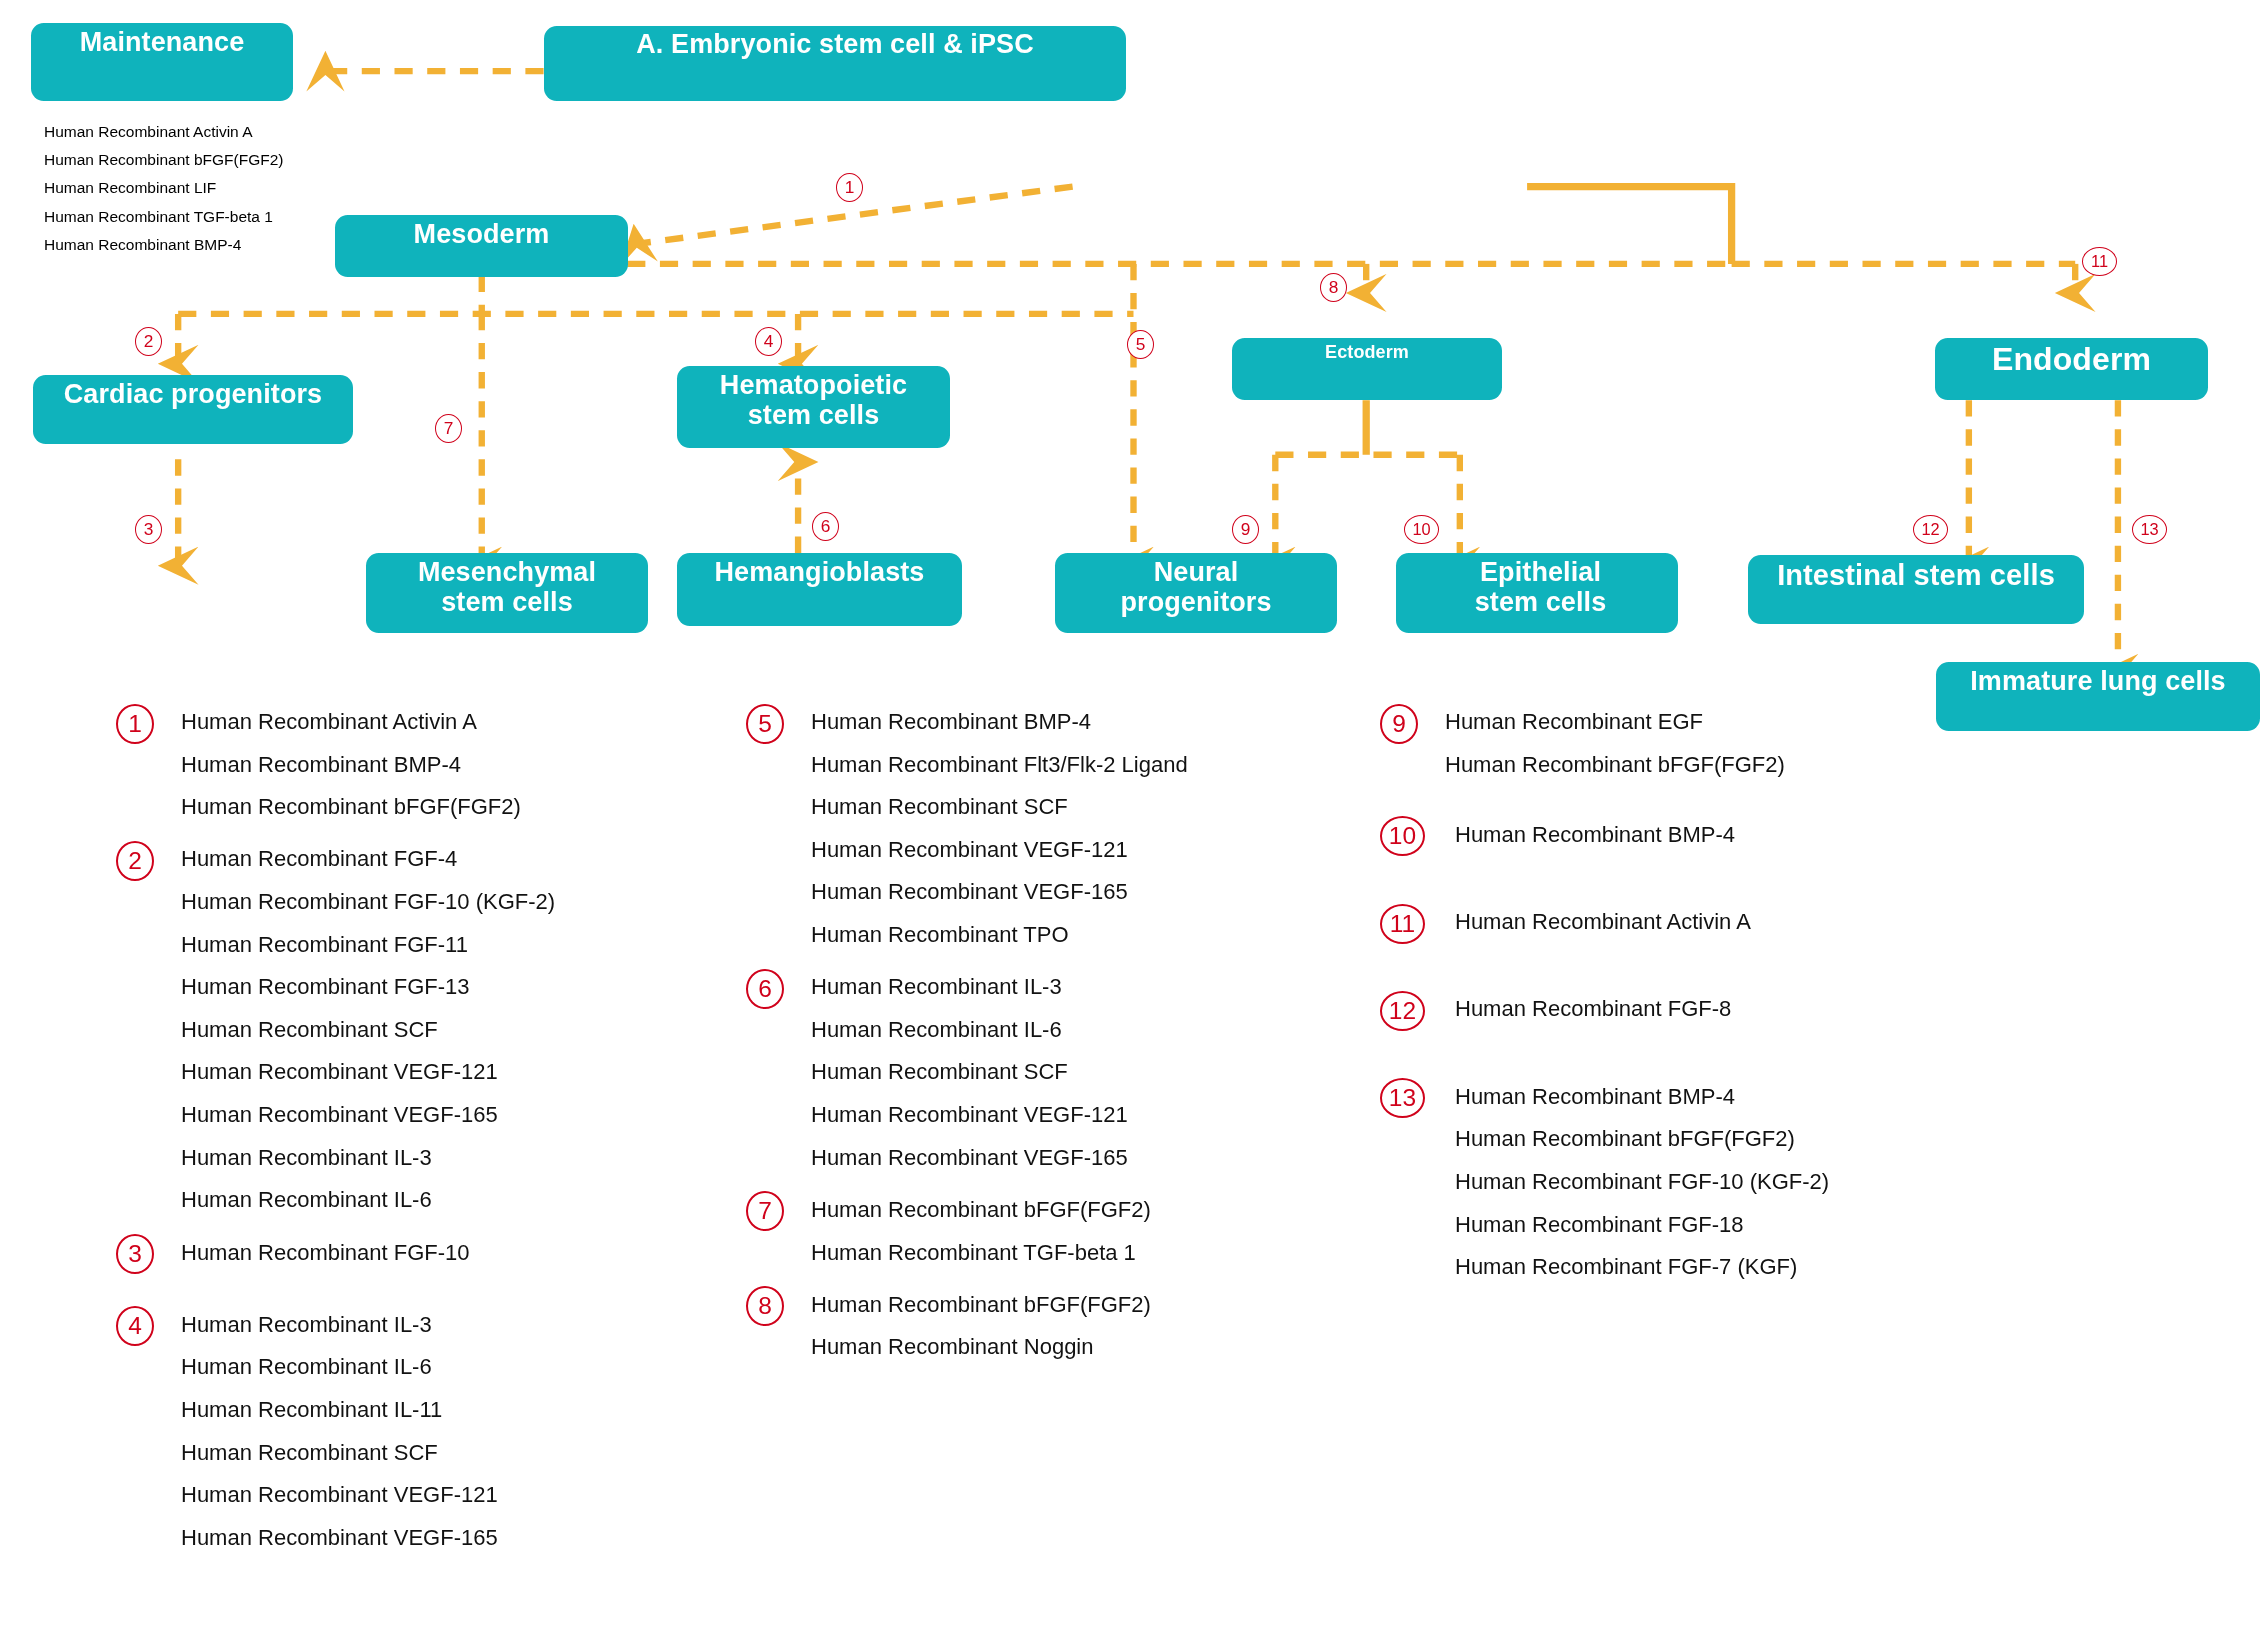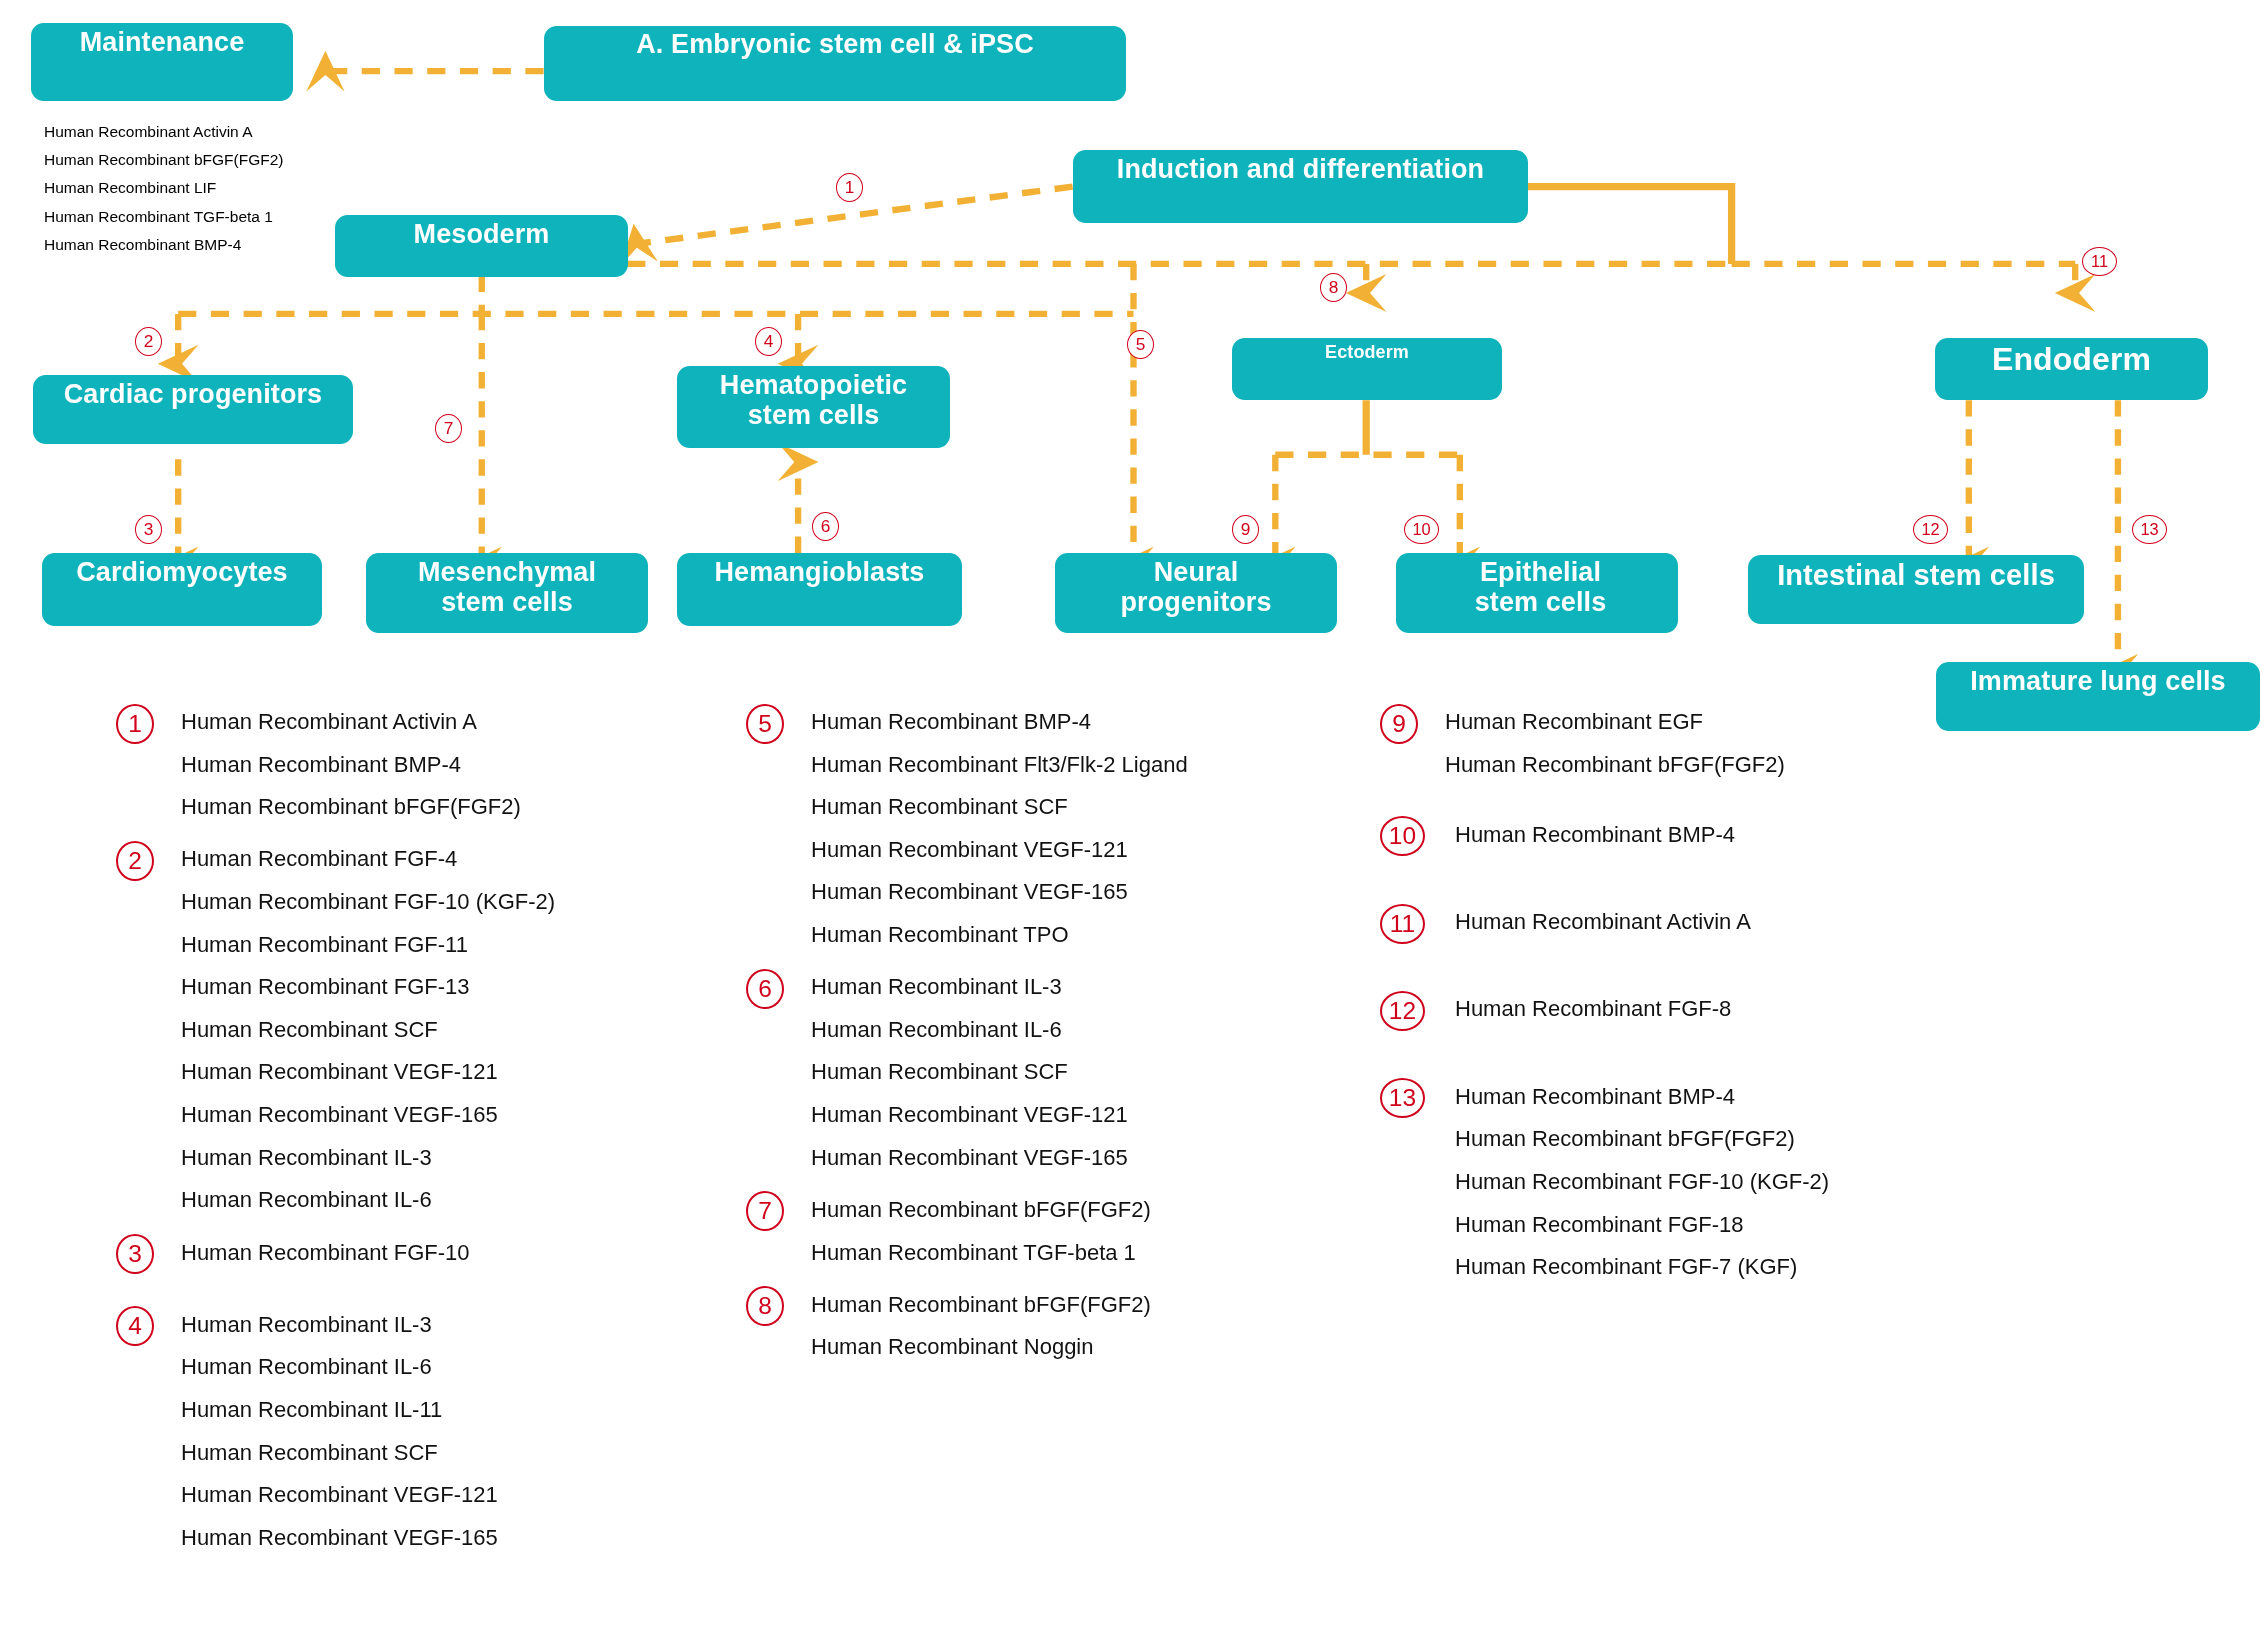--- a/index.html
+++ b/index.html
@@ -115,23 +115,20 @@
   </svg>
 
   <div class="box" style="left:31px;top:23px;width:262px;height:78px;font-size:27px;">
     <span>Maintenance</span>
   </div>
 
   <div class="box" style="left:544px;top:25.5px;width:582px;height:75px;font-size:27px;">
     <span>A. Embryonic stem cell &amp; iPSC</span>
   </div>
 
-  <div class="box" style="left:1073px;top:150px;width:455px;height:73px;font-size:27px;">
-    <span>Induction and differentiation</span>
-  </div>
 
   <div class="box" style="left:335px;top:215px;width:293px;height:62px;font-size:27px;">
     <span>Mesoderm</span>
   </div>
 
   <div class="box" style="left:1232px;top:338px;width:270px;height:62px;font-size:18px;">
     <span>Ectoderm</span>
   </div>
 
   <div class="box" style="left:1935px;top:338px;width:273px;height:62px;font-size:32px;">
@@ -140,23 +137,20 @@
 
   <div class="box" style="left:33px;top:375px;width:320px;height:69px;font-size:27px;">
     <span>Cardiac progenitors</span>
   </div>
 
   <div class="box ml" style="left:677px;top:366px;width:273px;height:82px;font-size:27px;white-space:pre-line;">
     <span style="white-space:pre-line;">Hematopoietic
 stem cells</span>
   </div>
 
-  <div class="box" style="left:42px;top:553px;width:280px;height:73px;font-size:27px;">
-    <span>Cardiomyocytes</span>
-  </div>
 
   <div class="box" style="left:366px;top:553px;width:282px;height:80px;font-size:27px;white-space:pre-line;">
     <span style="white-space:pre-line;">Mesenchymal
 stem cells</span>
   </div>
 
   <div class="box" style="left:677px;top:553px;width:285px;height:73px;font-size:27px;">
     <span>Hemangioblasts</span>
   </div>
 

